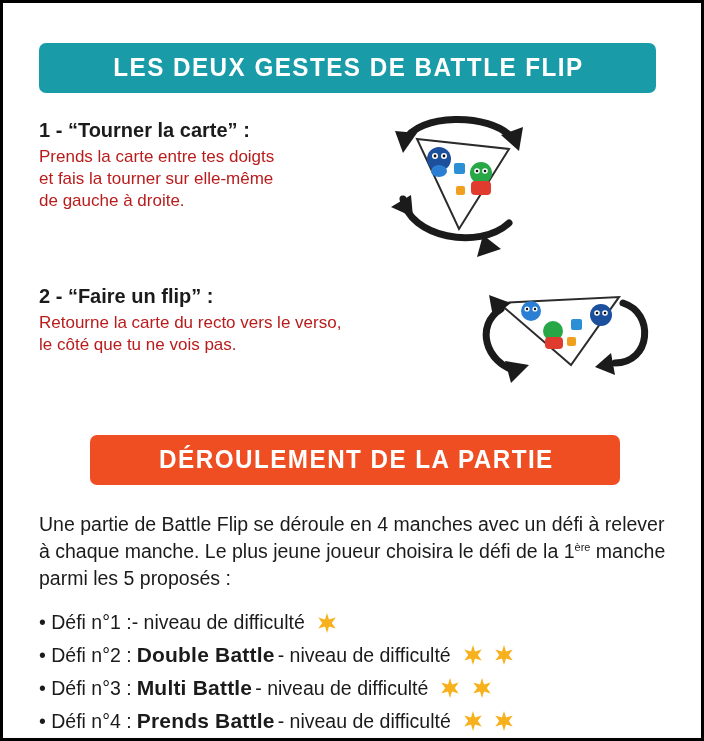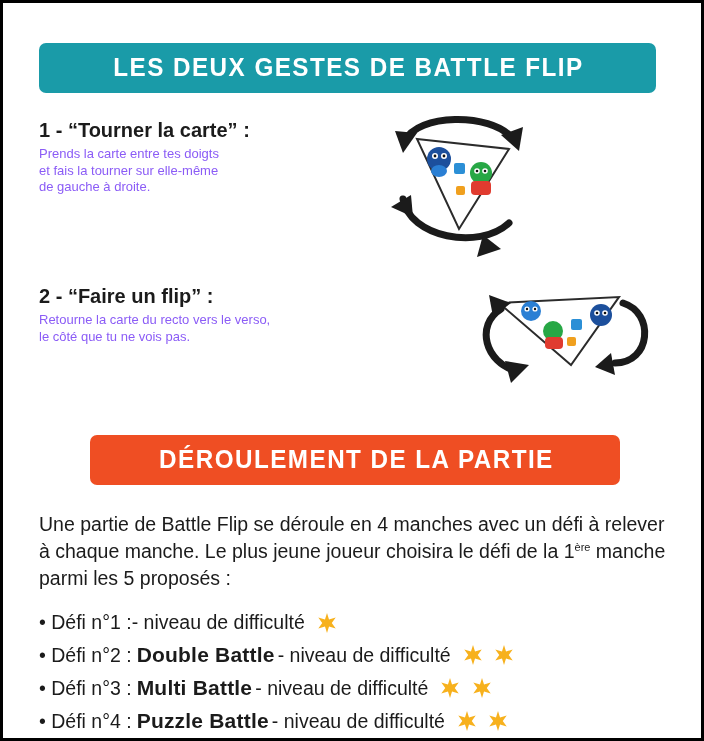--- a/index.html
+++ b/index.html
@@ -59,22 +59,22 @@
     margin-top: 26px;
     min-height: 120px;
   }
   .gesture-title {
     font-size: 20px;
     font-weight: bold;
     color: #1b1b1b;
     margin: 0 0 4px 0;
   }
   .gesture-body {
-    font-size: 13px;
-    color: #8b5cf6;
+    font-size: 17px;
+    color: #b91c1c;
     line-height: 1.28;
   }
   .gesture-body div { white-space: nowrap; }
 
   .art {
     position: absolute;
     top: -8px;
   }
   .art-1 { left: 320px; width: 180px; height: 150px; }
   .art-2 { left: 420px; top: -6px; width: 200px; height: 120px; }
@@ -253,21 +253,21 @@
                 <polygon points="12,1 14.2,8.2 21.5,6 17.2,12 21.5,18 14.2,15.8 12,23 9.8,15.8 2.5,18 6.8,12 2.5,6 9.8,8.2" fill="#f7b11d"></polygon>
               </svg></span>
           <span class="star"><svg width="22" height="22" viewBox="0 0 24 24">
                 <polygon points="12,1 14.2,8.2 21.5,6 17.2,12 21.5,18 14.2,15.8 12,23 9.8,15.8 2.5,18 6.8,12 2.5,6 9.8,8.2" fill="#f7b11d"></polygon>
               </svg></span>
         </span>
       </div>
 
       <div class="challenge">
         <span class="ch-label">• Défi n°4 :</span>
-        <span class="ch-name">Puzzle Battle</span>
+        <span class="ch-name">Prends Battle</span>
         <span class="ch-diff">- niveau de difficulté</span>
         <span class="stars">
           <span class="star"><svg width="22" height="22" viewBox="0 0 24 24">
                 <polygon points="12,1 14.2,8.2 21.5,6 17.2,12 21.5,18 14.2,15.8 12,23 9.8,15.8 2.5,18 6.8,12 2.5,6 9.8,8.2" fill="#f7b11d"></polygon>
               </svg></span>
           <span class="star"><svg width="22" height="22" viewBox="0 0 24 24">
                 <polygon points="12,1 14.2,8.2 21.5,6 17.2,12 21.5,18 14.2,15.8 12,23 9.8,15.8 2.5,18 6.8,12 2.5,6 9.8,8.2" fill="#f7b11d"></polygon>
               </svg></span>
         </span>
       </div>

